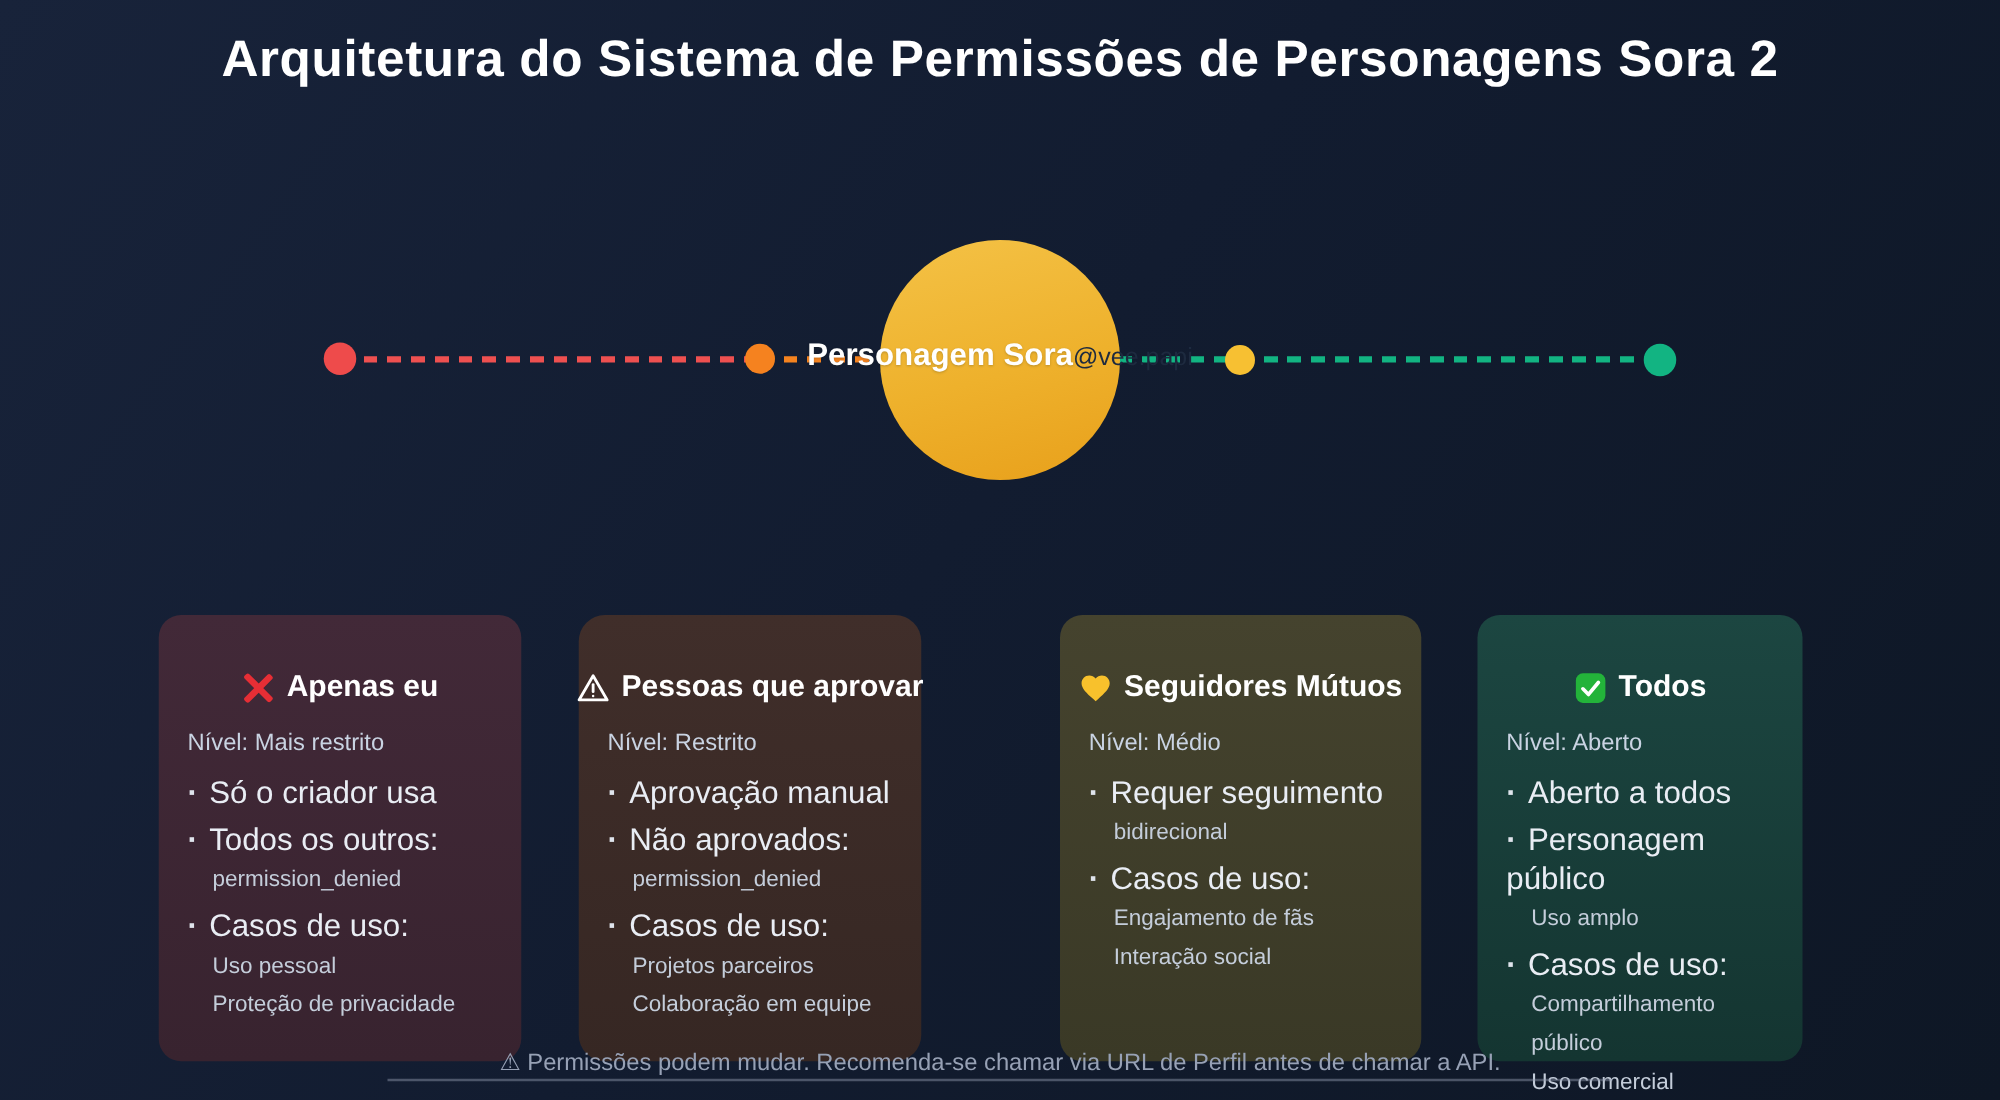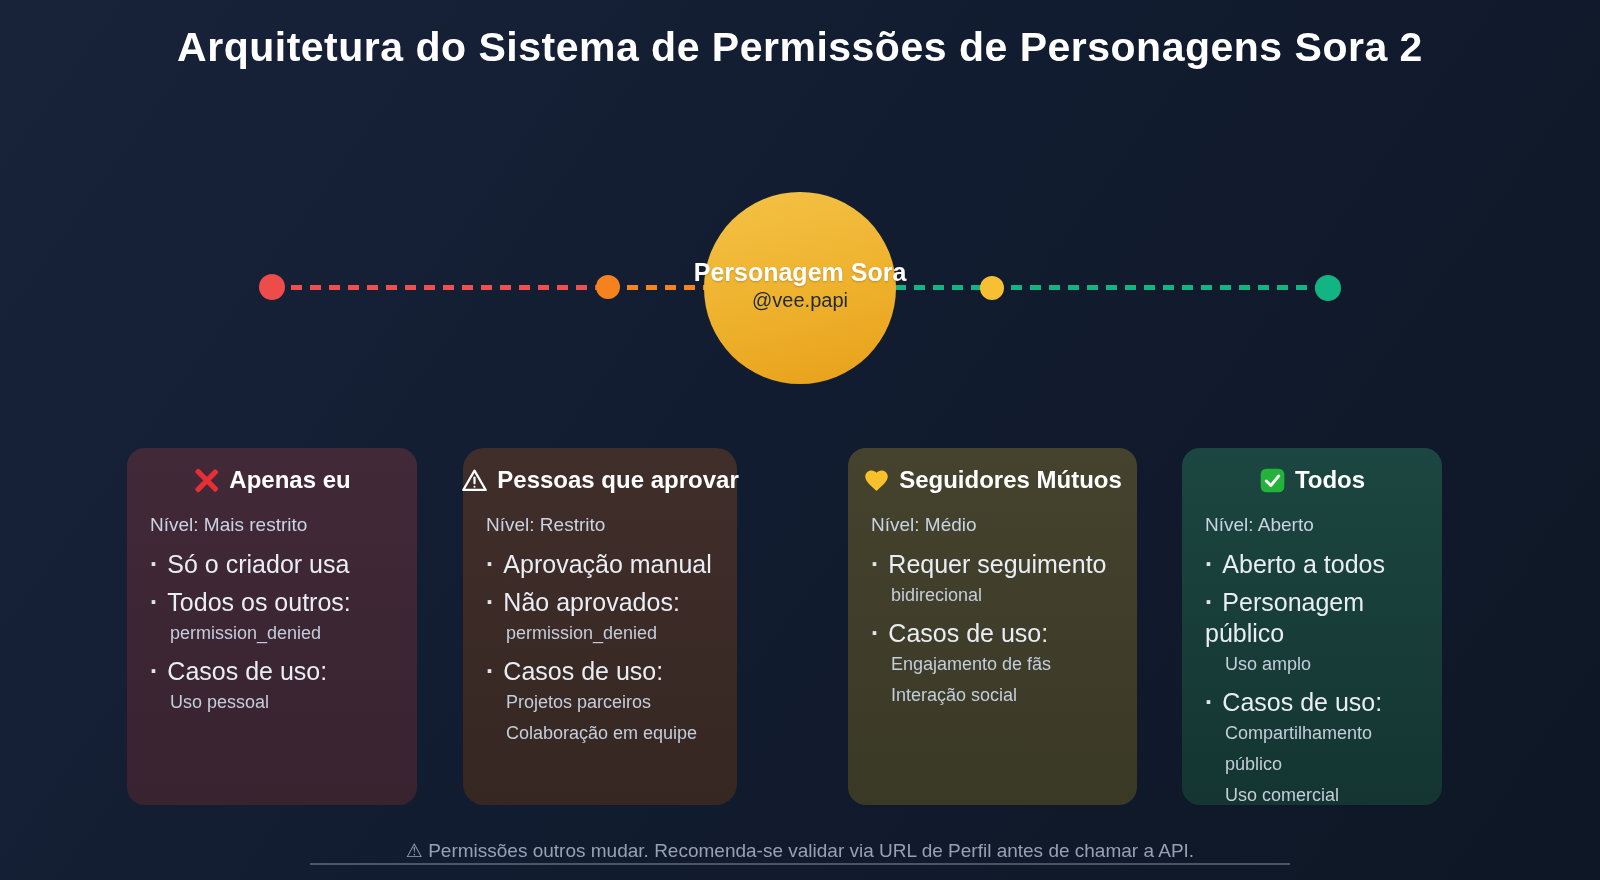--- a/index.html
+++ b/index.html
@@ -19,31 +19,31 @@
   .seg-3{left:800px;width:192px;}
   .seg-4{left:992px;width:336px;}
   .dot{position:absolute;border-radius:50%;}
   .dot-0{left:259px;top:274px;width:26px;height:26px;}
   .dot-1{left:596px;top:275px;width:24px;height:24px;}
   .dot-2{left:980px;top:276px;width:24px;height:24px;}
   .dot-3{left:1315px;top:275px;width:26px;height:26px;}
   .hub{
     position:absolute;left:704px;top:192px;width:192px;height:192px;border-radius:50%;
     background:linear-gradient(165deg,#f4c246 0%,#eeb12c 55%,#e8a01b 100%);
-    display:flex;flex-direction:column;align-items:center;justify-content:center;
+    display:flex;flex-direction:row;align-items:center;justify-content:center;
   }
   .hub-name{
     font-size:25px;font-weight:700;color:#ffffff;white-space:nowrap;
     transform:translateY(-4px);text-shadow:0 1px 2px rgba(40,40,20,.25);
   }
   .hub-handle{font-size:20px;color:#1d2a3f;transform:translateY(-2px);}
   
   .card{
-    position:absolute;top:448px;height:357px;border-radius:18px;box-sizing:border-box;
-    padding-top:14px;
+    position:absolute;top:492px;height:357px;border-radius:18px;box-sizing:border-box;
+    padding-top:40px;
   }
   .card-0{left:127px;width:290px;background:linear-gradient(180deg,#422938 0%,#38232f 100%);}
   .card-1{left:463px;width:274px;background:linear-gradient(180deg,#402e2a 0%,#362723 100%);border-radius:21px;}
   .card-2{left:848px;width:289px;background:linear-gradient(180deg,#45432e 0%,#3a3926 100%);}
   .card-3{left:1182px;width:260px;background:linear-gradient(180deg,#1c4641 0%,#143531 100%);}
   .card-title{
     display:flex;align-items:center;justify-content:center;gap:9px;
     font-size:24px;font-weight:700;color:#ffffff;margin:4px 6px 20px;white-space:nowrap;
   }
   .card-icon{display:inline-flex;width:27px;height:27px;flex:0 0 auto;}
@@ -102,20 +102,21 @@
         <div class="card-item">
           <div class="item-line">Só o criador usa</div>
         </div>
         <div class="card-item">
           <div class="item-line">Todos os outros:</div>
           <div class="item-sub">permission_denied</div>
         </div>
         <div class="card-item">
           <div class="item-line">Casos de uso:</div>
           <div class="item-sub">Uso pessoal</div>
+          <div class="item-sub">Proteção de privacidade</div>
         </div>
       </div>
       <div class="card card-1">
         <div class="card-title">
           <span class="card-icon">
             <svg viewBox="0 0 24 24" fill="none" stroke="#ffffff" stroke-width="2" stroke-linejoin="round" stroke-linecap="round">
               <path d="M12 3.2 L22 20.4 H2 Z"></path>
               <line x1="12" y1="9.5" x2="12" y2="14.5"></line>
               <circle cx="12" cy="17.6" r="0.9" fill="#ffffff" stroke="none"></circle>
             </svg>
@@ -175,16 +176,16 @@
           <div class="item-sub">Uso amplo</div>
         </div>
         <div class="card-item">
           <div class="item-line">Casos de uso:</div>
           <div class="item-sub">Compartilhamento público</div>
           <div class="item-sub">Uso comercial</div>
         </div>
       </div>
     </div>
 
-  <div class="footer-note">⚠ Permissões outros mudar. Recomenda-se validar via URL de Perfil antes de chamar a API.</div>
+  <div class="footer-note">⚠ Permissões podem mudar. Recomenda-se chamar via URL de Perfil antes de chamar a API.</div>
   <div class="footer-line"></div>
 
 </div>
 
 </body></html>

